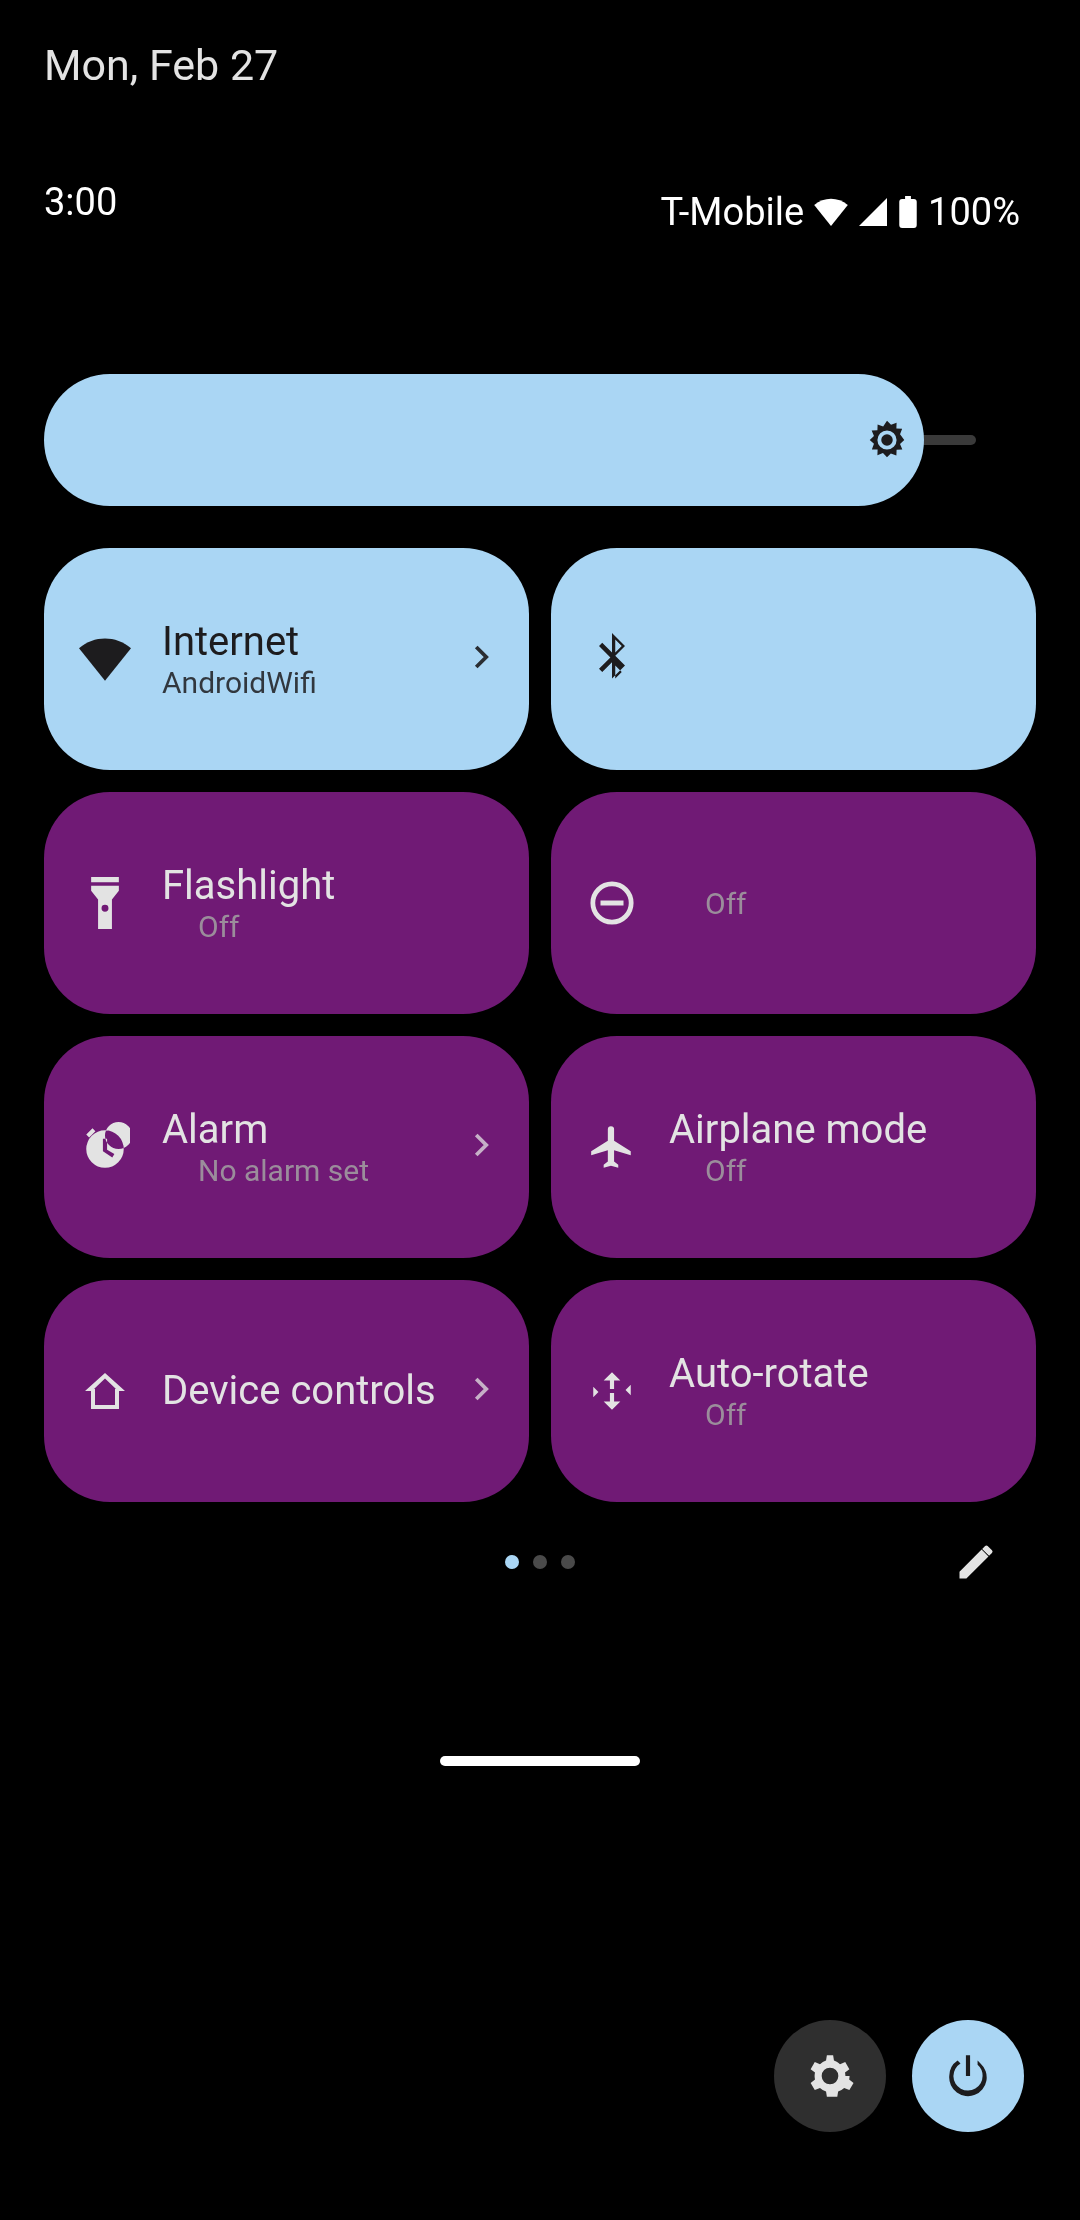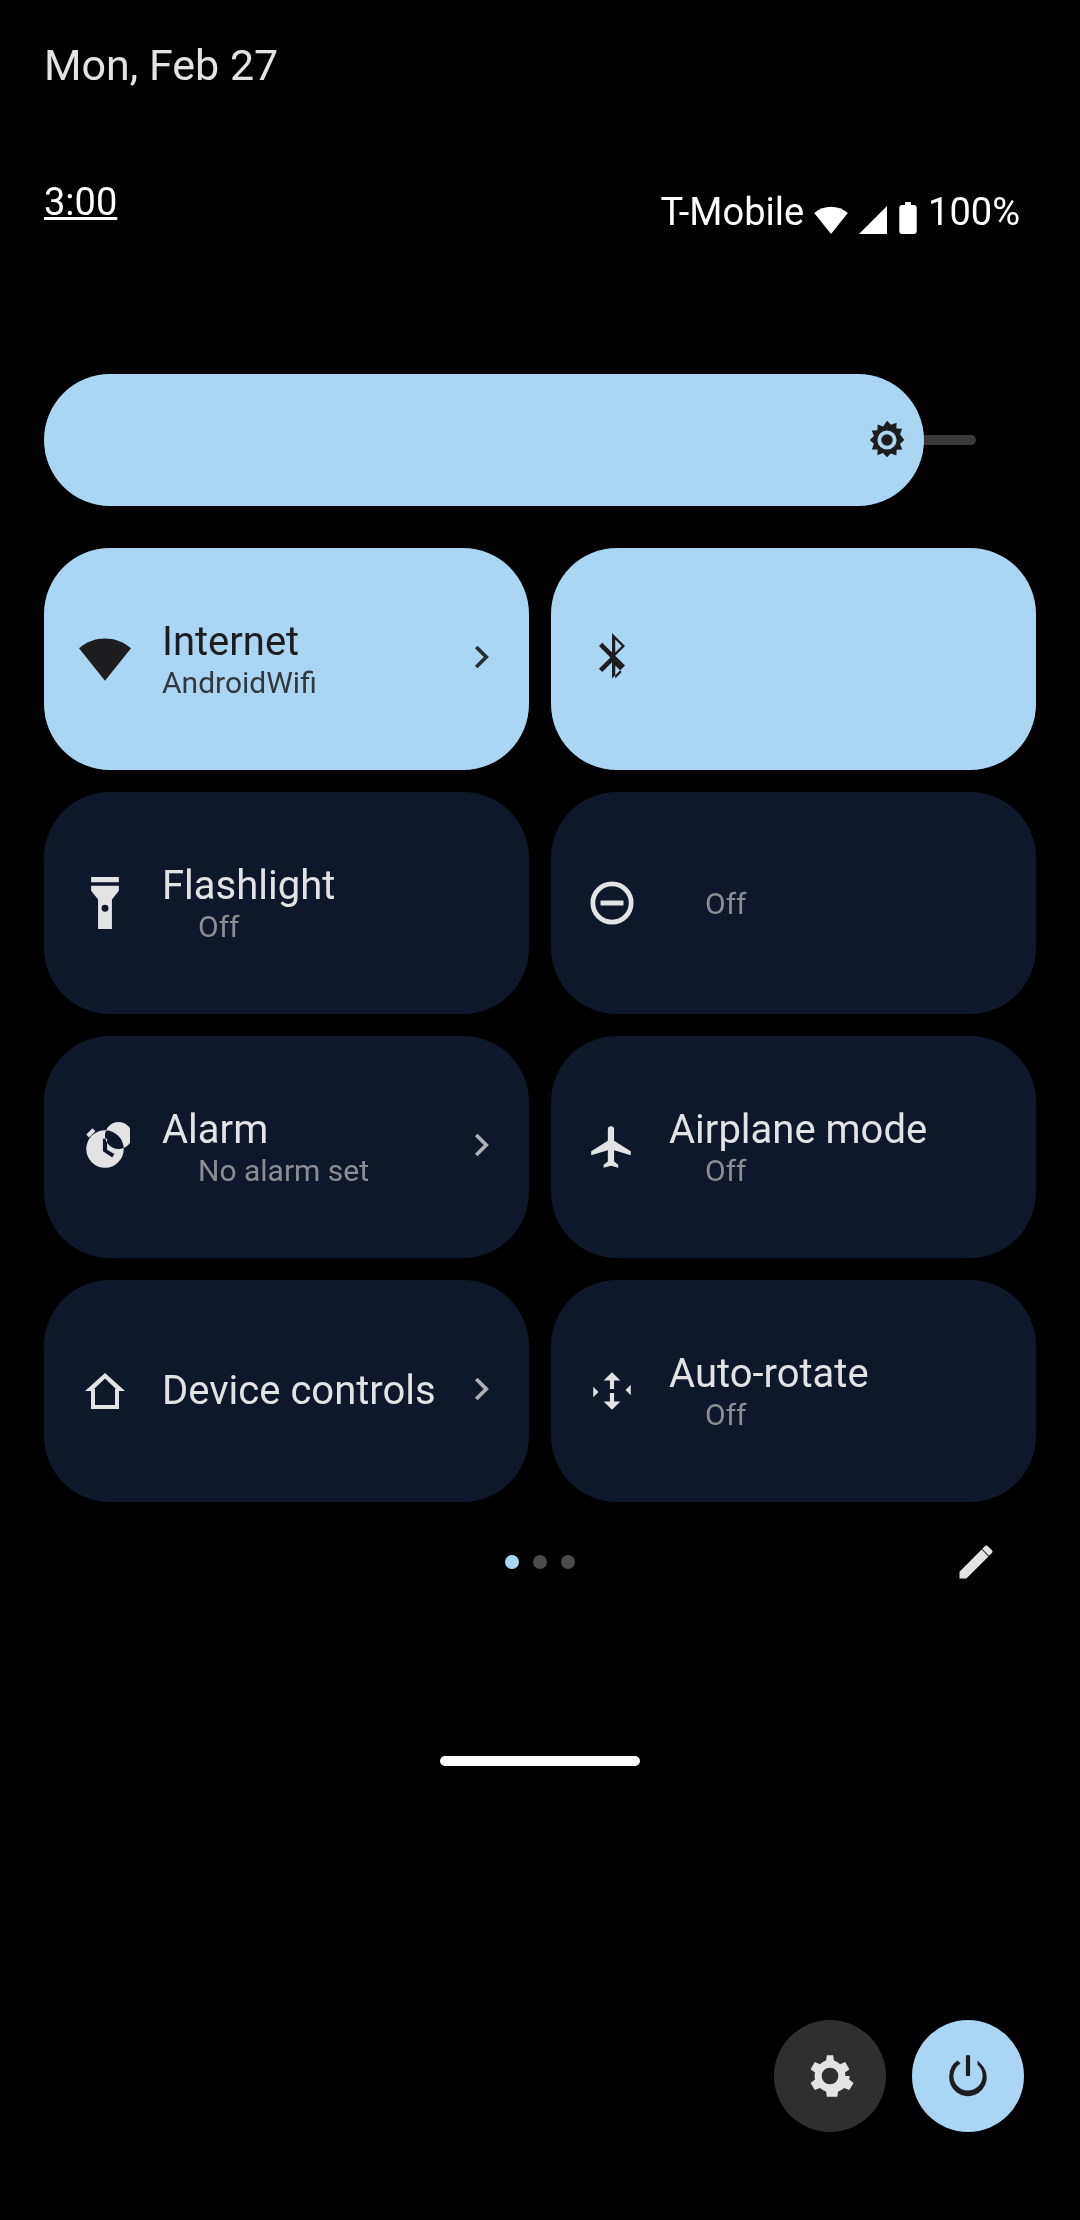--- a/index.html
+++ b/index.html
@@ -23,23 +23,23 @@
   .status-bar {
     position: absolute;
     top: 178px; left: 0; right: 0;
     height: 48px;
     display: flex;
     align-items: center;
     padding: 0 60px 0 44px;
     font-size: 38px;
     color: #fff;
   }
-  .status-time { flex: 0 0 auto; text-decoration: underline; }
+  .status-time { flex: 0 0 auto; }
   .status-spacer { flex: 1 1 auto; }
-  .status-right { display: flex; align-items: flex-end; gap: 10px; font-size:38px;margin-top:20px;}
+  .status-right { display: flex; align-items: center; gap: 10px; font-size:38px;margin-top:20px;}
   .status-icon { display:inline-flex; }
 
   .brightness-row {
     position: absolute;
     top: 374px; left: 44px; right: 44px;
     height: 132px;
     display:flex; align-items:center;
   }
   .brightness-track {
     position: relative;
@@ -80,21 +80,21 @@
     height: 222px;
     border-radius: 66px;
     display: flex;
     align-items: center;
     padding: 0 34px 0 34px;
     gap: 30px;
     position: relative;
     overflow: hidden;
   }
   .tile.on { background: #aad6f4; color: #1d1c1e; }
-  .tile.off { background: #0f172a; color: #e3e3e3; }
+  .tile.off { background: #701a75; color: #e3e3e3; }
   .tile-icon { flex:0 0 54px; width:54px; height:54px; display:flex; align-items:center; justify-content:center; }
   .tile.on .tile-icon { color:#1d1c1e; }
   .tile.off .tile-icon { color:#e3e3e3; }
   .tile-text { flex:1 1 auto; min-width:0; overflow:hidden; }
   .tile-text.single { display:flex; align-items:flex-start; }
   .tile-title { font-size: 40px; line-height:1.15; white-space:nowrap; overflow:hidden; text-overflow:clip; }
   .tile-sub { font-size: 30px; opacity:0.85; white-space:nowrap; overflow:hidden; text-overflow:clip; }
   .tile.off .tile-sub { color:#a3a3a3;margin-left:36px; }
   .tile-chevron { flex:0 0 auto; color: inherit; opacity:0.75; }
   .tile.on .tile-chevron { color:#1d1c1e; opacity:0.9; }

